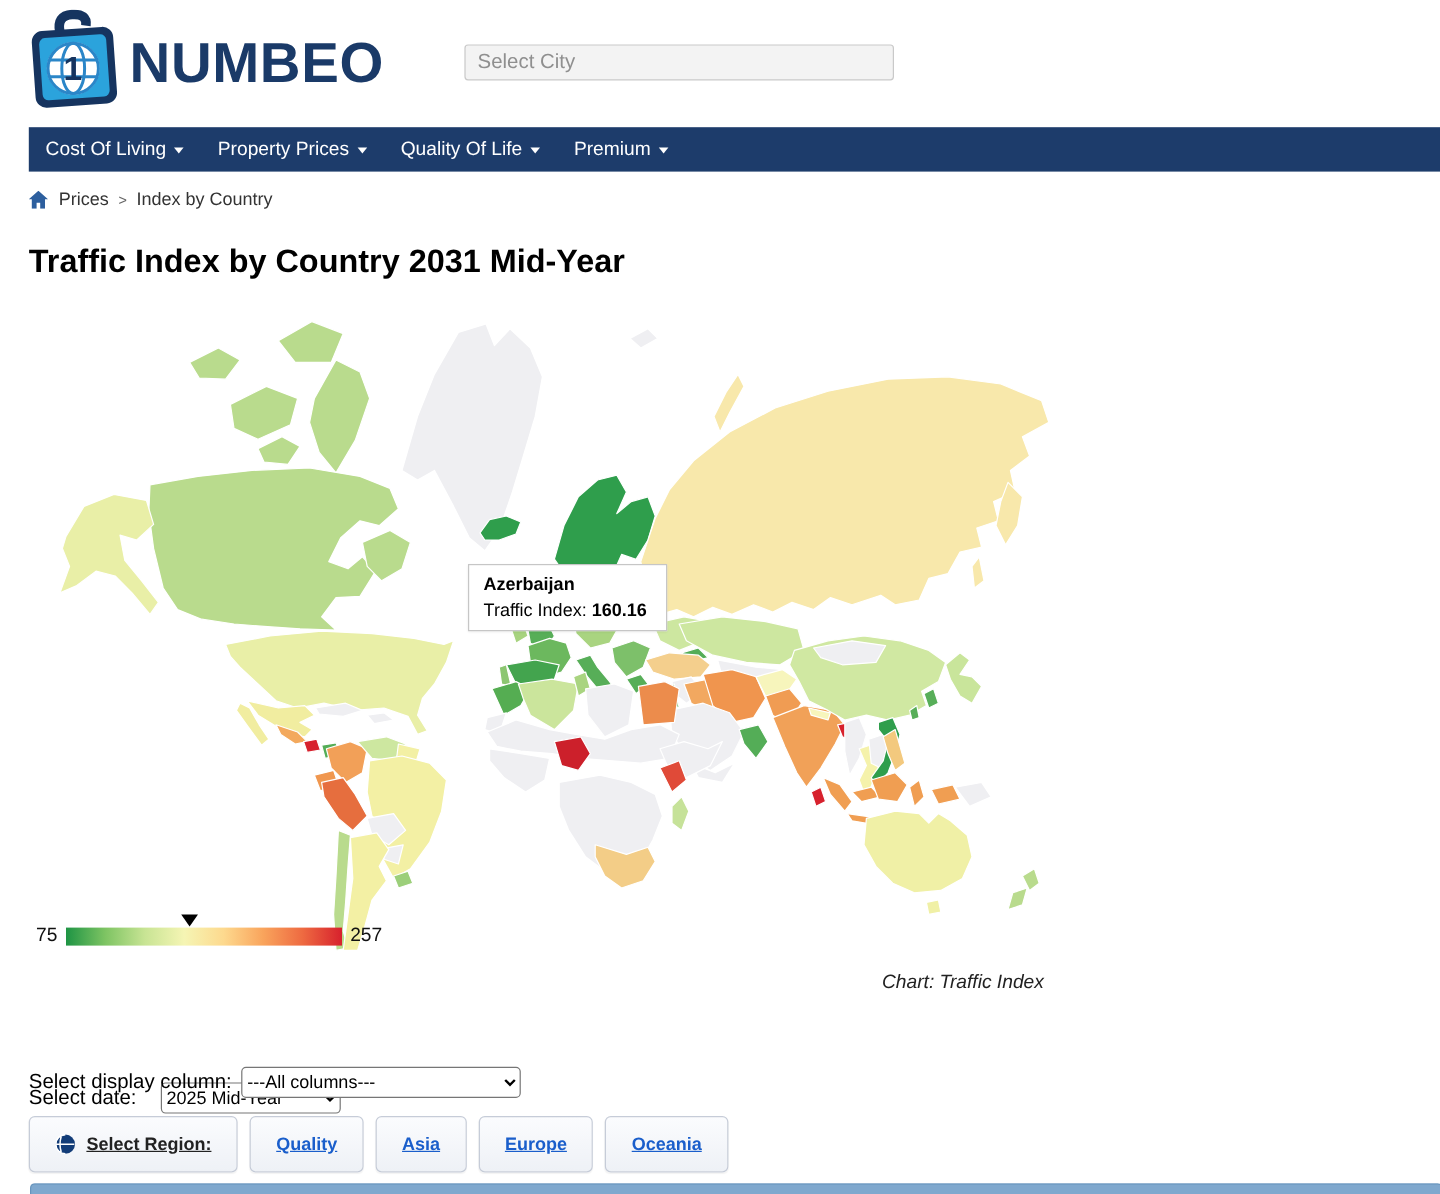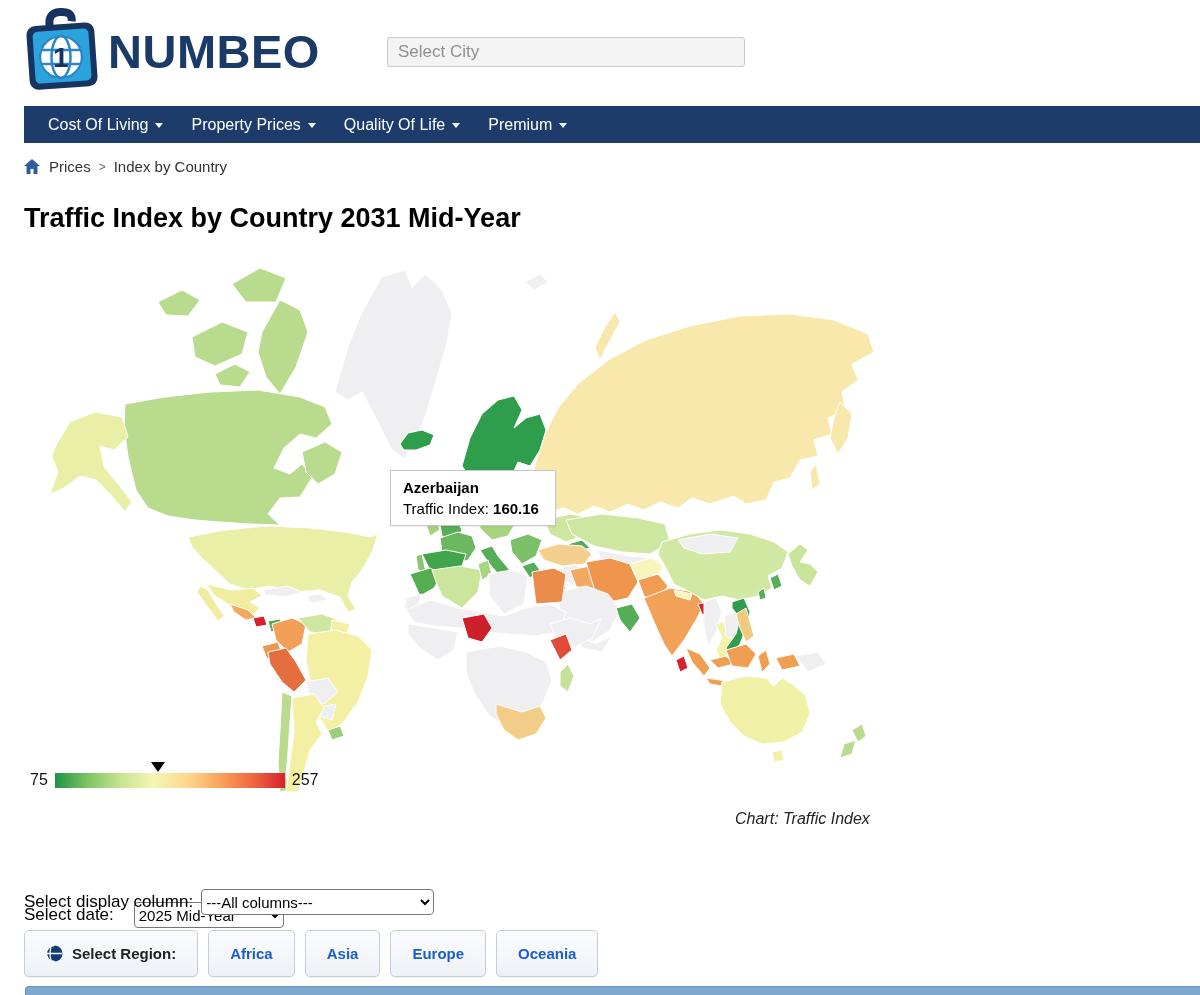--- a/index.html
+++ b/index.html
@@ -9,21 +9,21 @@
   
   .logo{position:absolute;left:24px;top:8px;display:flex;align-items:center;cursor:pointer;}
   .logo-text{font-size:47px;font-weight:bold;color:#1a3a68;letter-spacing:.5px;margin-left:6px;}
   .city-search{position:absolute;left:387px;top:37px;width:358px;height:30px;box-sizing:border-box;
        background:#f3f3f3;border:1px solid #c9c9c9;border-radius:3px;padding:12px 10px;
        font-size:17px;font-family:"Liberation Sans",sans-serif;color:#333;}
   .city-search::placeholder{color:#8f8f8f;}
 
   
   .navbar{position:absolute;left:24px;top:106px;width:1176px;height:37px;background:#1d3c6b;
-       display:flex;align-items:center;padding-left:10px;box-sizing:border-box;}
+       display:flex;align-items:center;box-sizing:border-box;}
   .nav-item{color:#fff;font-size:16px;padding:0 14px;display:flex;align-items:center;cursor:pointer;white-space:nowrap;}
   .caret{display:inline-block;width:0;height:0;border-left:4px solid transparent;
        border-right:4px solid transparent;border-top:5px solid #fff;margin-left:7px;margin-top:2px;}
 
   
   .breadcrumb{position:absolute;left:24px;top:158px;display:flex;align-items:center;font-size:15px;color:#333;}
   .breadcrumb a{color:#333;text-decoration:none;cursor:pointer;}
   .crumb-sep{color:#666;font-size:12px;margin:0 8px;}
   .home-icon{margin-right:9px;display:flex;}
   .page-title{position:absolute;left:24px;top:203px;font-size:27px;font-weight:bold;color:#000;margin:0;}
@@ -48,21 +48,21 @@
   .ctl-row select{font-family:"Liberation Sans",sans-serif;font-size:15px;height:26px;
        border:1px solid #767676;border-radius:4px;background:#fff;}
   select.date-select{width:150px;}
   select.column-select{width:233px;}
 
   
   .region-row{position:absolute;left:24px;top:930px;display:flex;gap:10px;}
   .region-btn{height:47px;padding:0 21px;display:flex;align-items:center;gap:9px;
        background:linear-gradient(#fbfcfe,#eef1f6);border:1px solid #c6ccd8;border-radius:5px;
        box-shadow:0 1px 1px rgba(0,0,0,.05);font-size:15px;font-weight:bold;color:#1a5ecb;cursor:pointer;
-       font-family:"Liberation Sans",sans-serif;}
+       font-family:"Liberation Sans",sans-serif;text-decoration:underline;}
   .region-btn.leader{color:#222;}
 
   
   .table-strip{position:absolute;left:25px;top:986px;width:1175px;height:9px;background:#7fa8ce;
        border:1px solid #6794bd;border-bottom:none;border-radius:4px 4px 0 0;}
 </style>
 </head>
 <body>
 
 <div class="logo">
@@ -258,19 +258,19 @@
 </div>
 
 <div class="region-row">
   <button class="region-btn leader">
     <svg width="17" height="17" viewBox="0 0 17 17">
       <circle cx="8.5" cy="8.5" r="8" fill="#123c78"></circle>
       <path d="M8.5 .5 A 8 8 0 0 0 8.5 16.5 M1 8.5 H16 M5 2 Q3 8.5 5 15" stroke="#fff" stroke-width="1.3" fill="none"></path>
     </svg>
     <span>Select Region:</span>
   </button>
-  <button class="region-btn">Africa</button>
+  <button class="region-btn">Quality</button>
   <button class="region-btn">Asia</button>
   <button class="region-btn">Europe</button>
   <button class="region-btn">Oceania</button>
 </div>
 
 <div class="table-strip"></div>
 
 </body></html>

